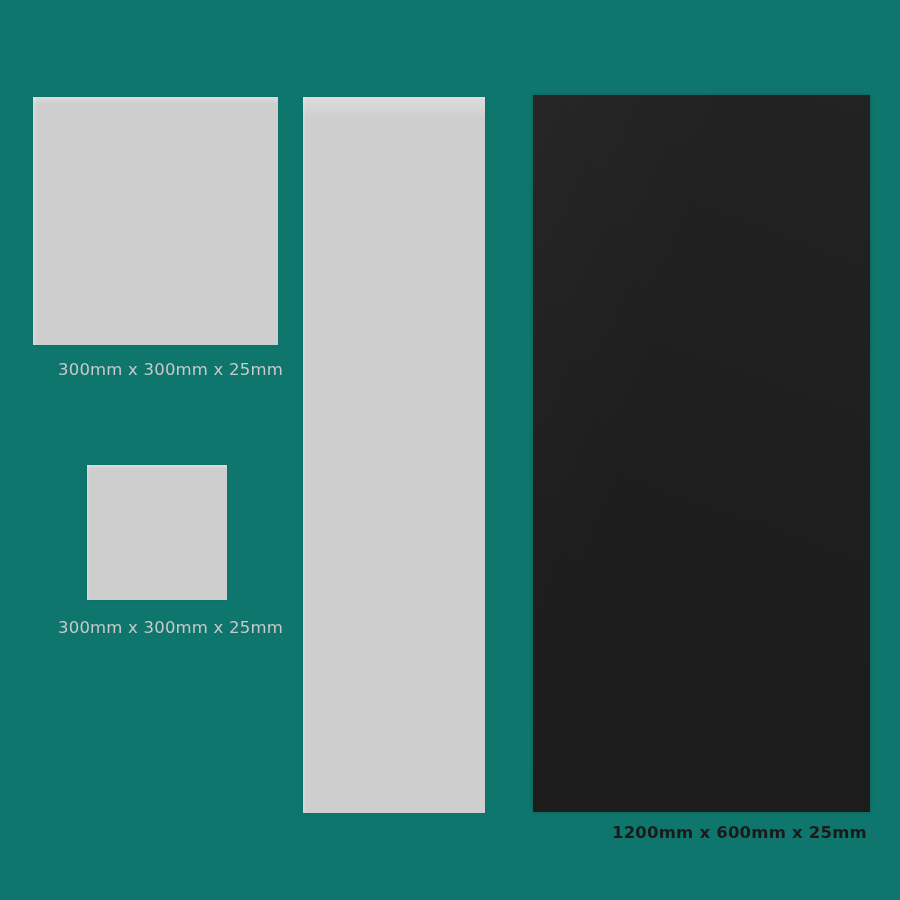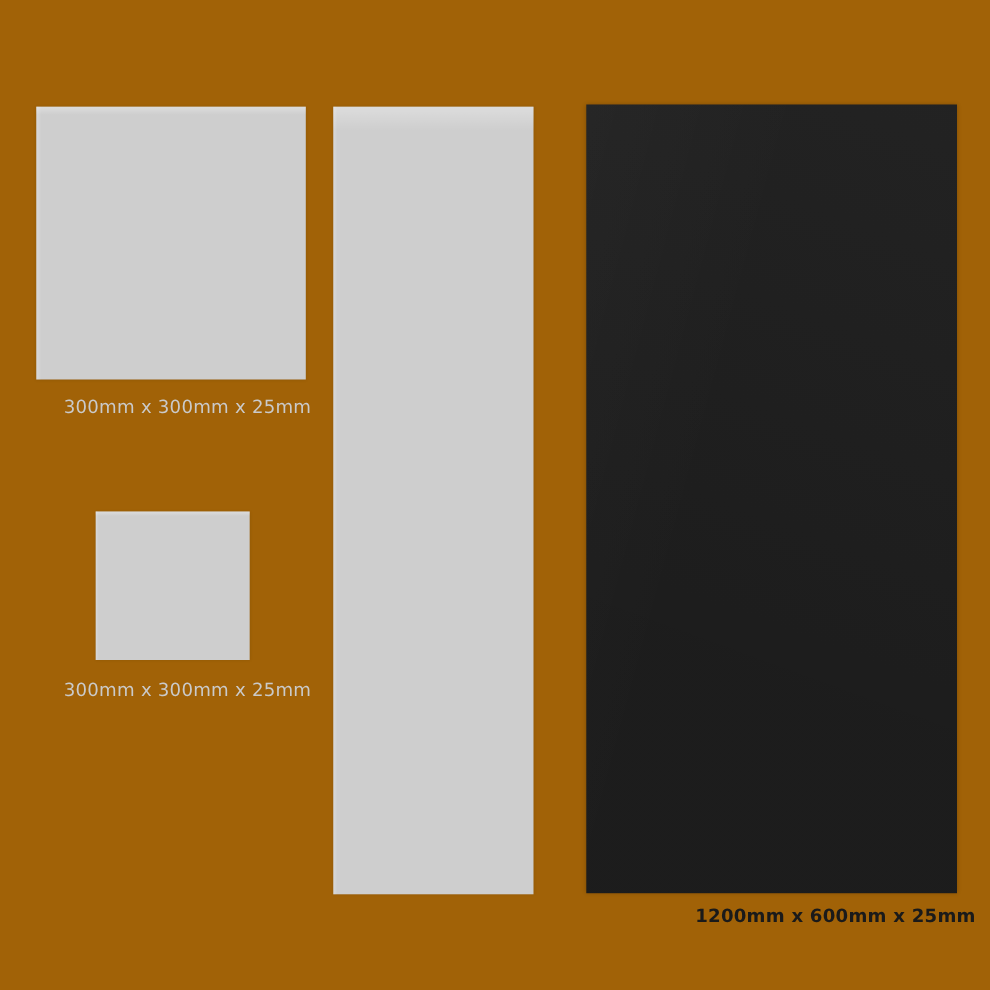--- a/index.html
+++ b/index.html
@@ -10,21 +10,21 @@
   }
   body {
     font-family: "DejaVu Sans", "Liberation Sans", sans-serif;
     -webkit-font-smoothing: antialiased;
   }
 
   #stage {
     position: relative;
     width: 900px;
     height: 900px;
-    background: #a16207;
+    background: #0f766e;
     overflow: hidden;
   }
 
   
   .panel {
     position: absolute;
     box-sizing: border-box;
   }
 
   .panel-grey {
@@ -71,21 +71,21 @@
 
   
   #panel-0 { left: 33px;  top: 97px;  width: 245px; height: 248px; }
   #panel-1 { left: 87px;  top: 465px; width: 140px; height: 135px; }
   #panel-2 { left: 303px; top: 97px;  width: 182px; height: 716px; }
   #panel-3 { left: 533px; top: 95px;  width: 337px; height: 717px; }
 
   #caption-0 { left: 58px;  top: 362px; }
   #caption-1 { left: 58px;  top: 620px; }
   #caption-2 { left: 292px; top: 826px; }
-  #caption-3 { left: 612px; top: 825px; margin-left: 20px; }
+  #caption-3 { left: 612px; top: 825px; }
 </style>
 </head>
 <body>
 
 <div id="stage">
 
   <div class="panel panel-grey" id="panel-0" style="background-color: rgb(206, 206, 206);"></div>
   <div class="caption caption-muted" id="caption-0">300mm x 300mm x 25mm</div>
 
   <div class="panel panel-grey" id="panel-1" style="background-color: rgb(206, 206, 206);"></div>

